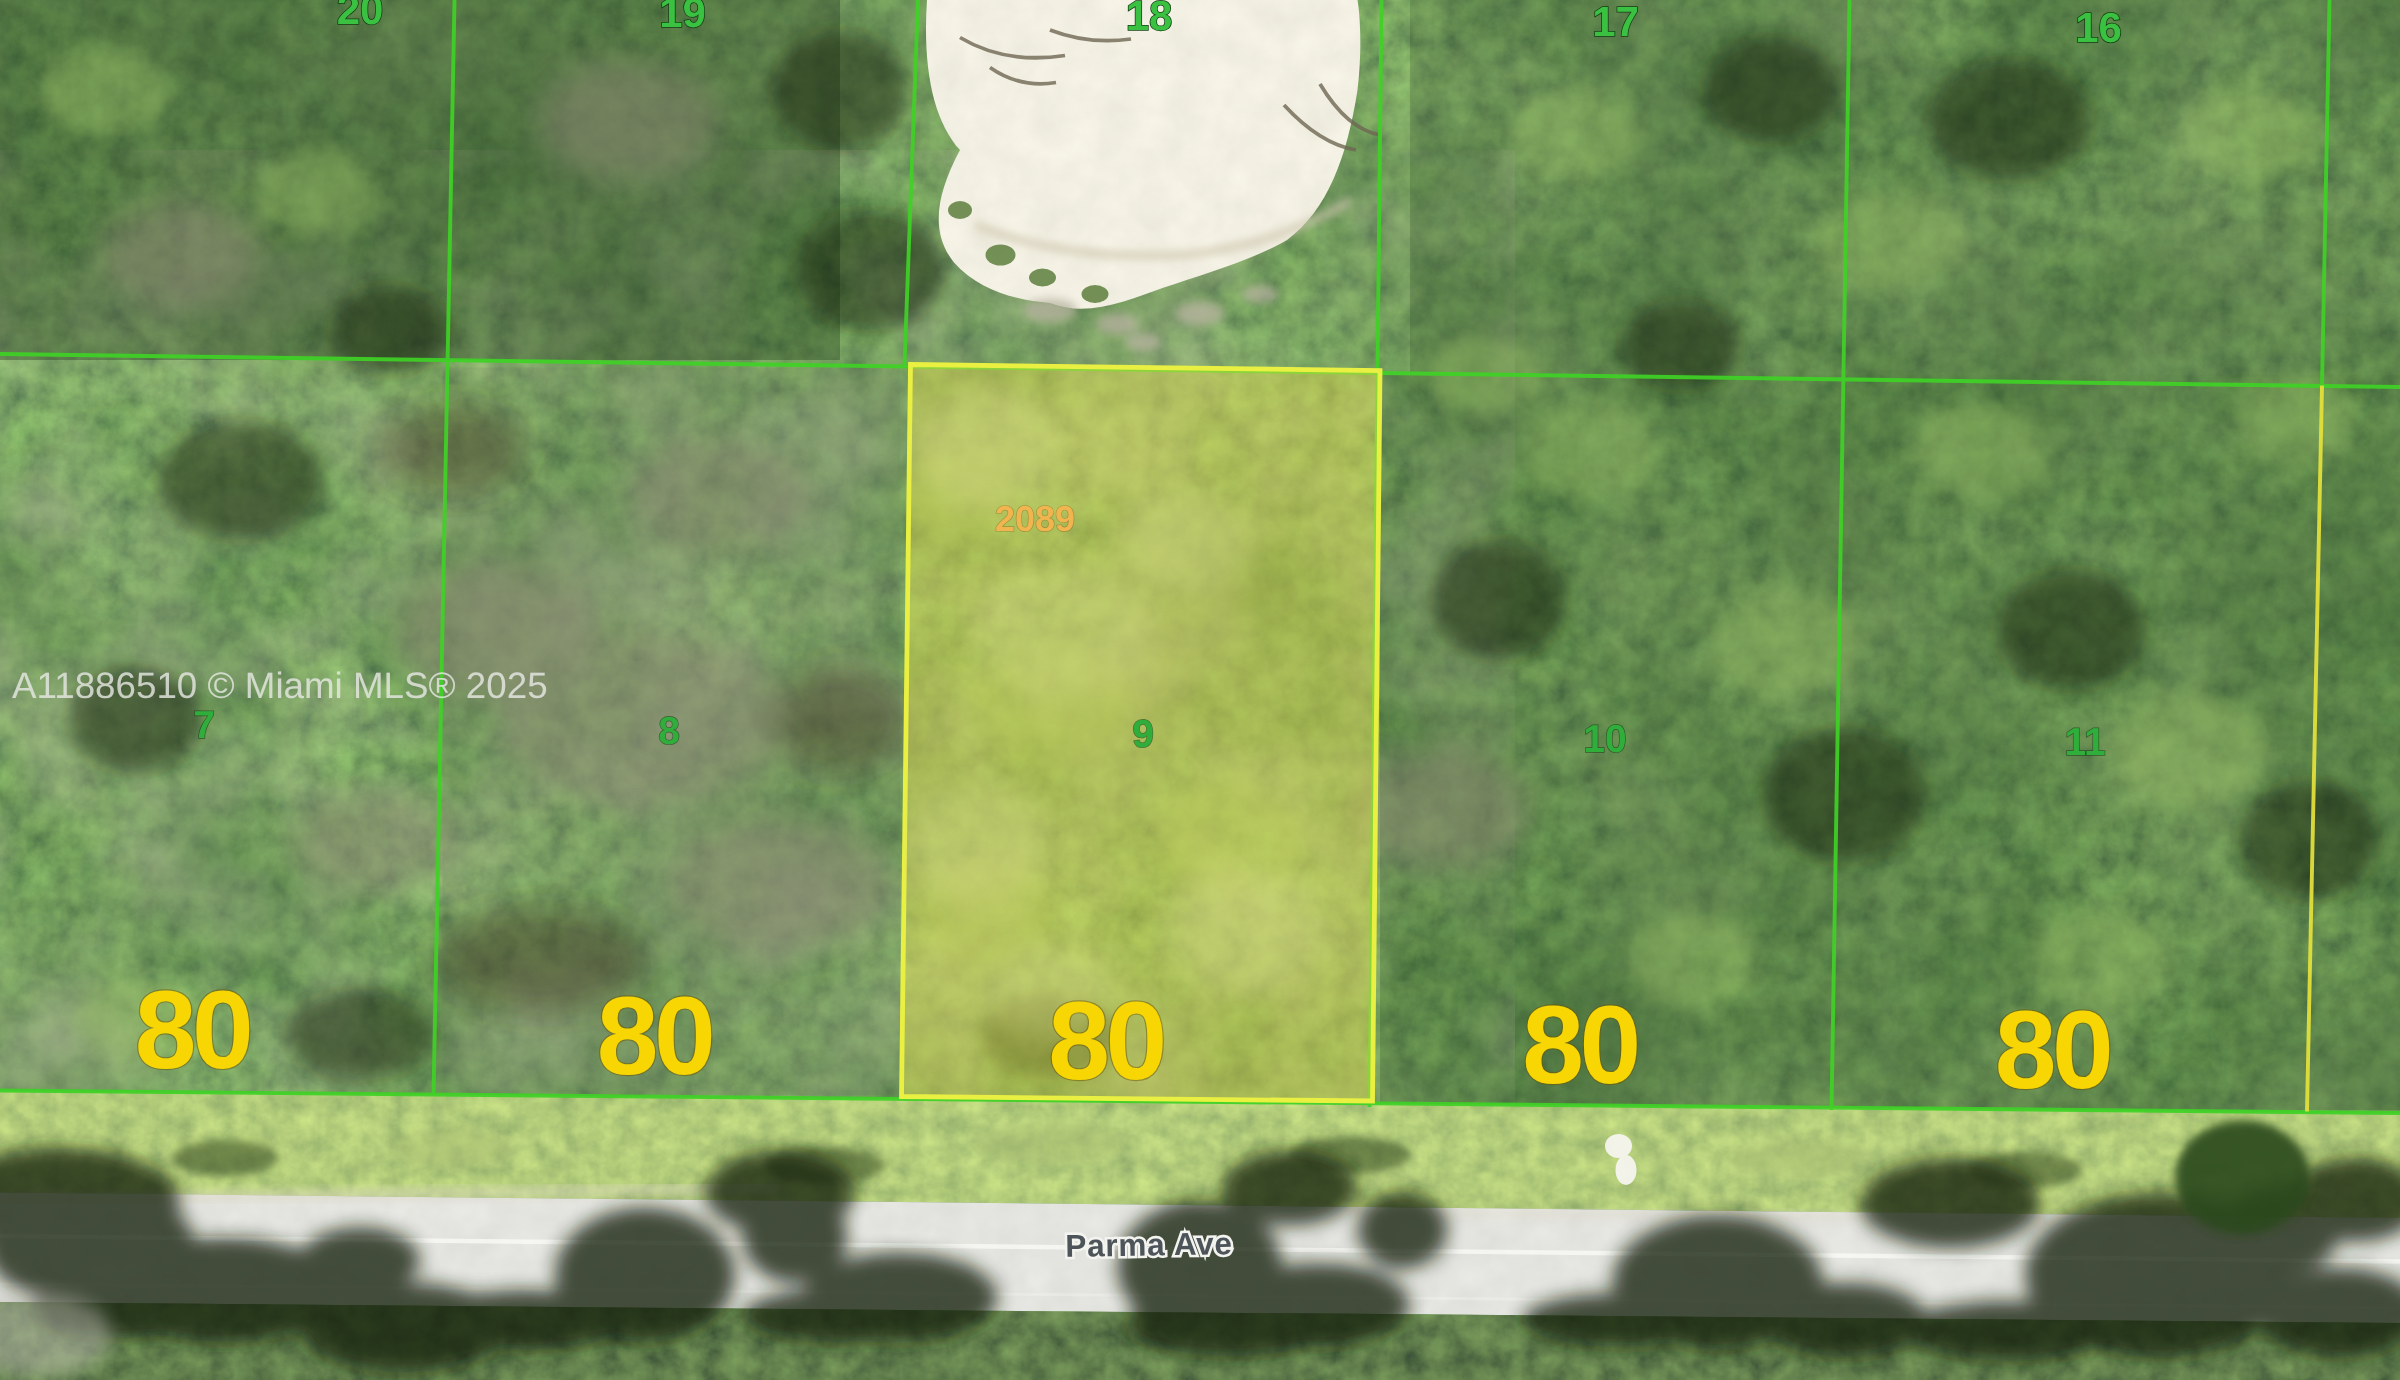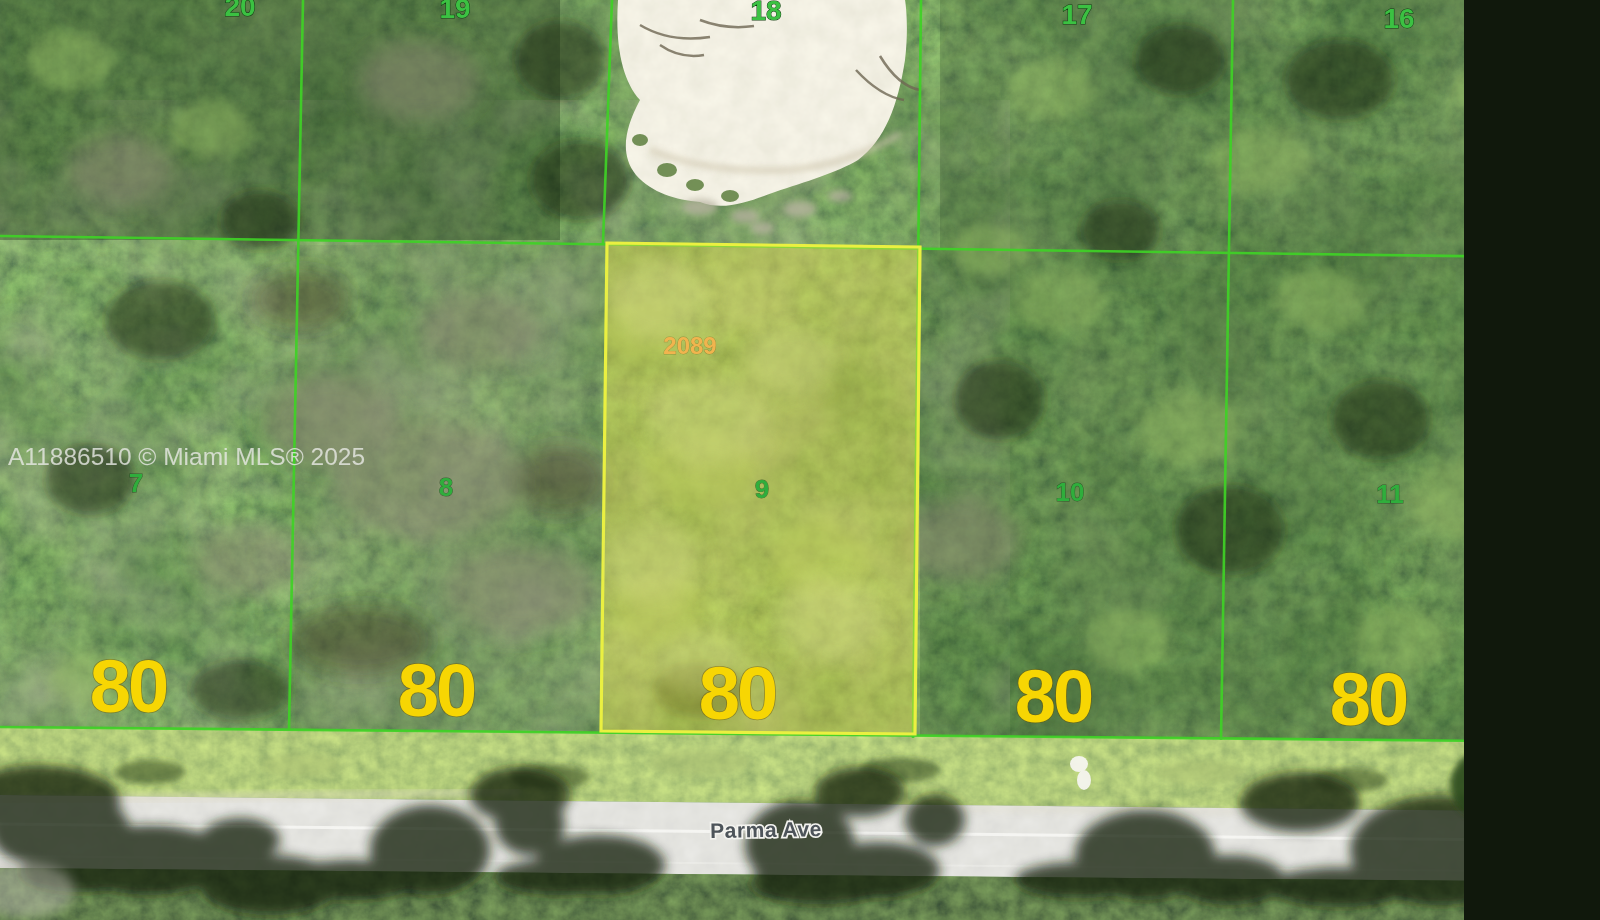--- a/index.html
+++ b/index.html
@@ -1,16 +1,16 @@
 <!DOCTYPE html>
 <html><head>
 <meta charset="utf-8">
 <style>
   html,body{margin:0;padding:0;background:#10180c;}
-  .stage{position:relative;width:1464px;height:920px;overflow:hidden;background:#fca5a5;}
+  .stage{position:relative;width:1600px;height:920px;overflow:hidden;background:#fca5a5;}
   svg{display:block;}
   text{font-family:"Liberation Sans","DejaVu Sans",sans-serif;}
   .num-top{font-size:28px;font-weight:bold;fill:#3bc142;stroke:#123c12;stroke-width:1;paint-order:stroke;text-anchor:middle;}
   .num-lot{font-size:26px;font-weight:bold;fill:#2fae3c;stroke:rgba(8,40,10,.55);stroke-width:.9;paint-order:stroke;text-anchor:middle;}
   .parcel-num{font-size:24px;font-weight:bold;fill:#f1b44e;stroke:rgba(100,60,0,.35);stroke-width:.8;paint-order:stroke;text-anchor:middle;}
   .dim{font-size:74px;font-weight:bold;fill:#f7d603;stroke:rgba(110,85,0,.5);stroke-width:1.6;paint-order:stroke;letter-spacing:-3px;text-anchor:middle;}
   .wm{font-size:24.5px;fill:#e9eae6;opacity:.8;}
   .street{font-size:21px;font-weight:bold;fill:#4d545a;stroke:#f3f3ef;stroke-width:3.4;paint-order:stroke;letter-spacing:.5px;text-anchor:middle;}
 </style>
 </head>

